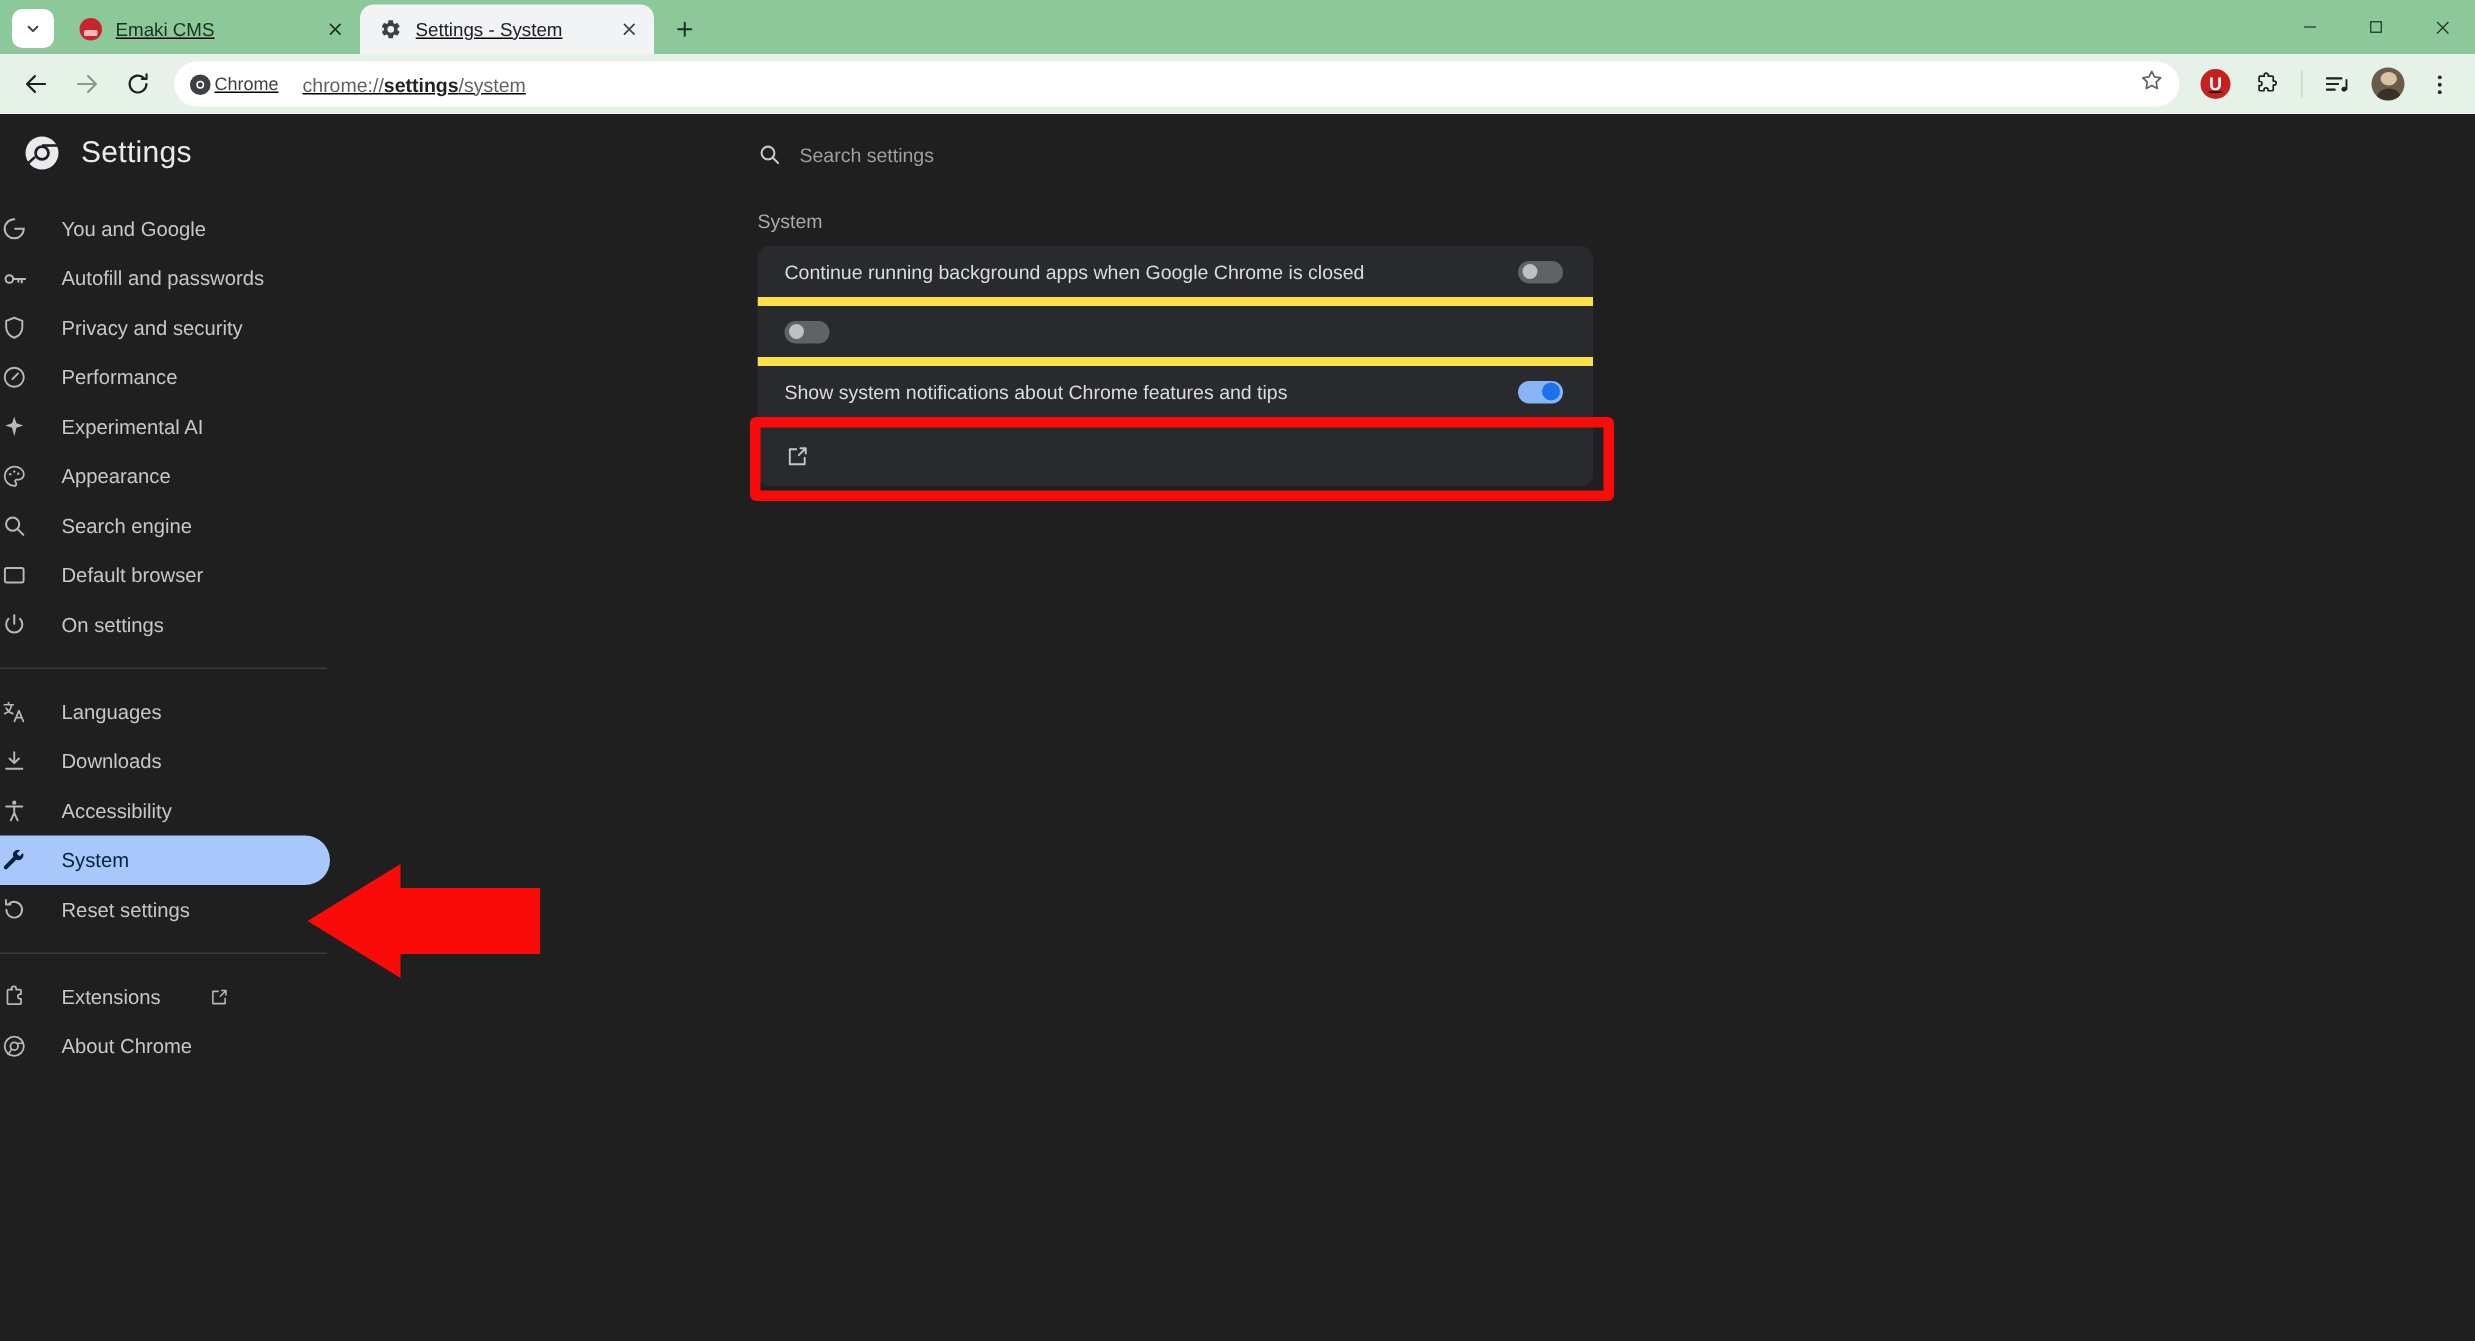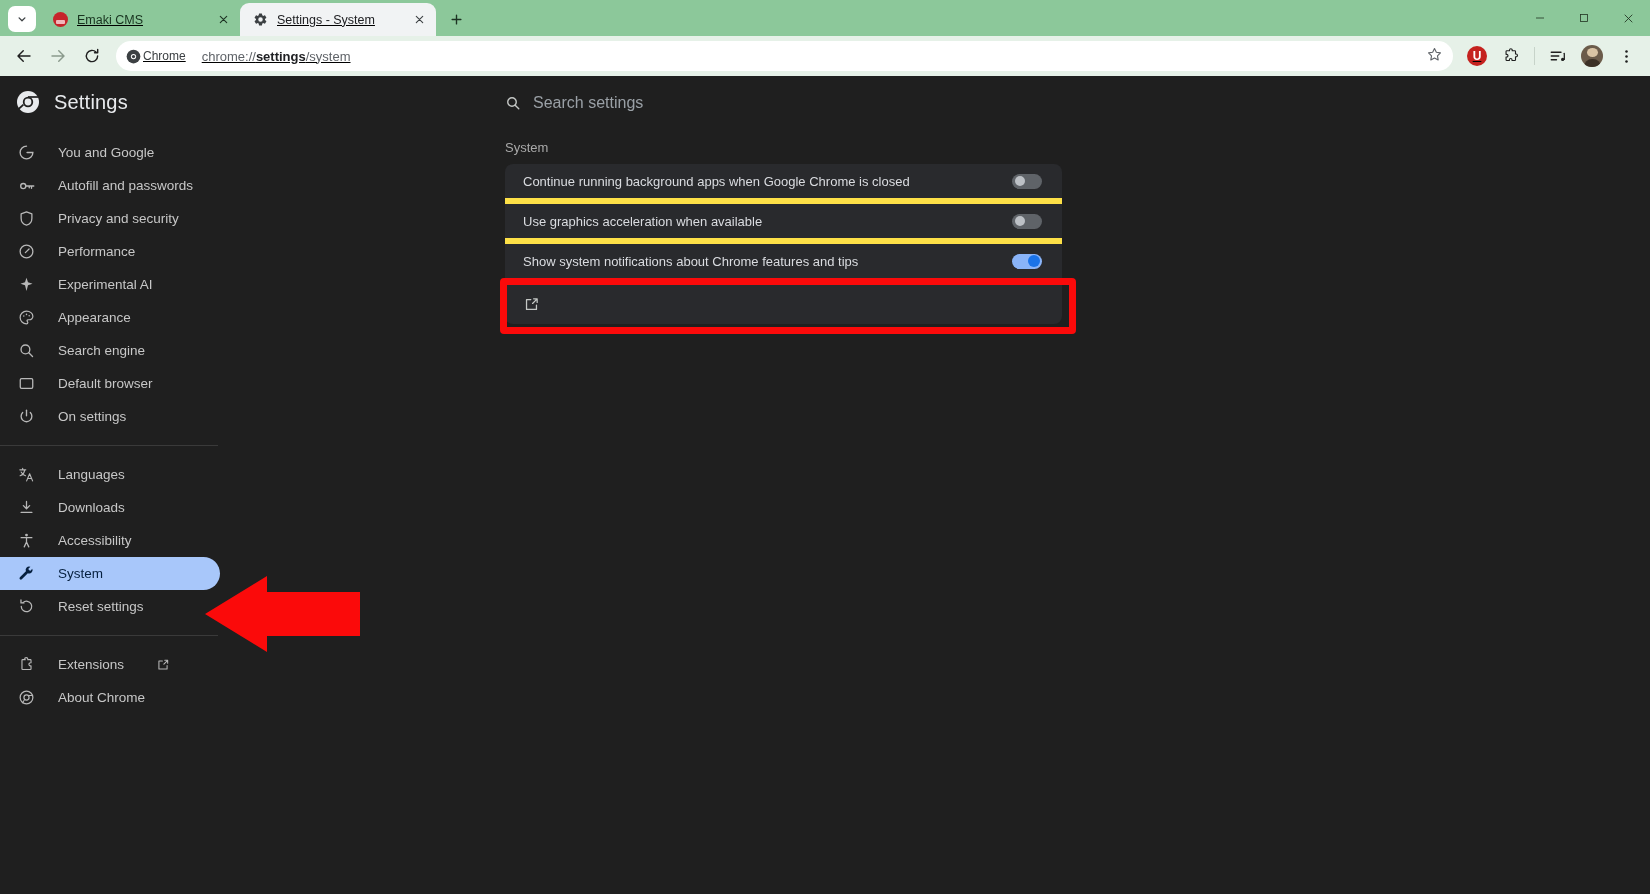--- a/index.html
+++ b/index.html
@@ -137,40 +137,40 @@
   .brand {
     display:flex; align-items:center; gap:14px;
     height:44px; padding-left:16px; margin-bottom: 12px;
   }
   .brand .logo{width:24px;height:24px;flex:0 0 auto;}
   .brand .btitle{font-size:20px;color:#e8eaed;font-weight:500;letter-spacing:.2px;}
 
   .navitem{
     display:flex;align-items:center;gap:22px;
     height:33px; margin: 0 20px 0 0;
-    padding-left:17px;
+    padding-left:0;
     border-radius: 0 20px 20px 0;
     color:#c7c7c7; font-size:13.5px;
     position: relative;
   }
   .navitem .nicon{width:19px;height:19px;flex:0 0 auto;display:flex;align-items:center;justify-content:center;color:#b8b8b8;}
   .navitem .nlabel{white-space:nowrap;}
   .navitem.selected{
     background:#a8c7fa; color:#06203f;
   }
   .navitem.selected .nicon{color:#06203f;}
   .navsep{height:1px;background:#3a3a3a;margin:12px 22px 12px 0;}
   .extlink-ic{margin-left:10px;color:#b8b8b8;display:flex;align-items:center;}
 
   
   .main { position:absolute; left:240px; right:0; top:0; bottom:0; }
   .search-wrap{
     position:absolute; left:265px; top:8px; width:560px; height:38px;
     display:flex; align-items:center; gap:12px;
-    color:#9aa0a6; font-size:16px;
+    color:#9aa0a6; font-size:13px;
   }
   .search-wrap .sicon{flex:0 0 auto;color:#c4c7c5;display:flex;}
 
   .section-title{
     position:absolute; left:265px; top:64px;
     font-size:13px; color:#a9a9a9;
   }
 
   .card{
     position:absolute; left:265px; top:88px; width:557px;
@@ -530,21 +530,20 @@
       <div class="card">
 
         <div class="row">
           <span class="rlabel">Continue running background apps when Google Chrome is closed</span>
           <span class="toggle">
             <span class="knob"></span>
           </span>
         </div>
 
         <div class="row">
-          <span class="rlabel">Use graphics acceleration when available</span>
           <span class="toggle">
             <span class="knob"></span>
           </span>
         </div>
 
         <div class="row">
           <span class="rlabel">Show system notifications about Chrome features and tips</span>
           <span class="toggle on">
             <span class="knob"></span>
           </span>

